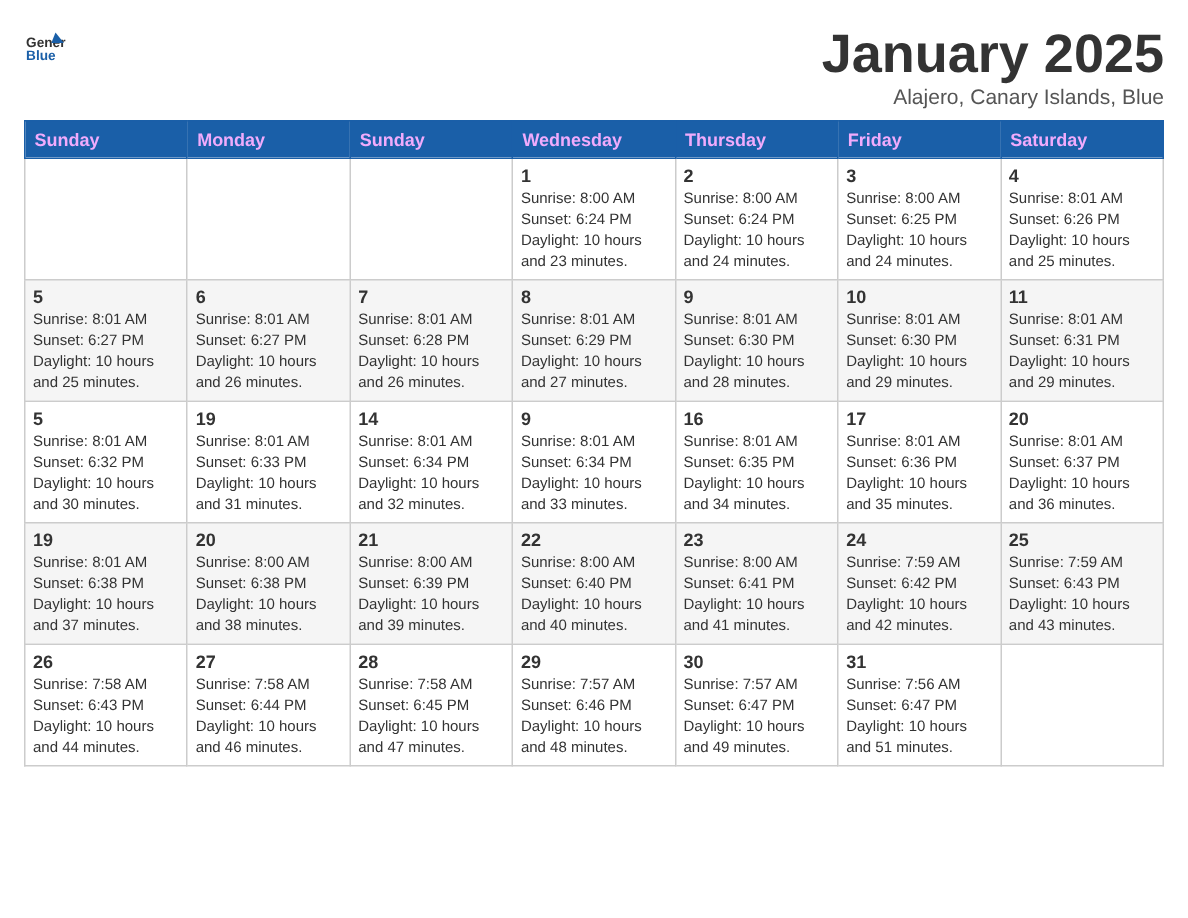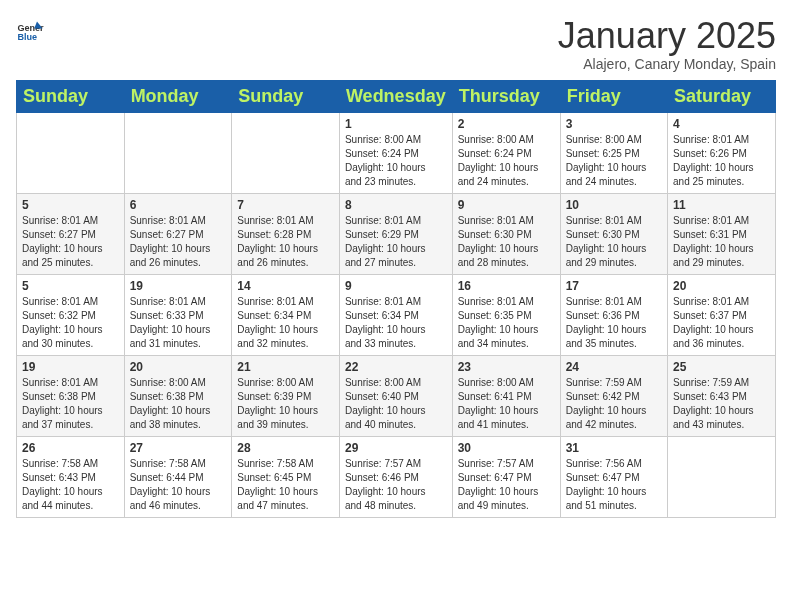--- a/index.html
+++ b/index.html
@@ -23,39 +23,39 @@
     }
     .logo-icon {
       width: 28px;
       height: 28px;
     }
     .title-block {
       text-align: right;
     }
     .month-title {
       font-size: 36px;
-      font-weight: normal;
+      font-weight: bold;
       color: #333;
       line-height: 1.1;
     }
     .subtitle {
       font-size: 14px;
       color: #555;
     }
     .calendar {
       width: 100%;
       border-collapse: collapse;
       font-size: 10.5px;
     }
     .calendar th {
       background-color: #1a5fa8;
-      color: #bef264;
+      color: #f0abfc;
       text-align: left;
       padding: 5px 6px;
-      font-size: 18px;
+      font-size: 12px;
       font-weight: bold;
       border: 1px solid #1a5fa8;
     }
     .calendar td {
       border: 1px solid #ccc;
       vertical-align: top;
       padding: 4px 5px;
       width: calc(100% / 7);
       height: 80px;
       background: #fff;
@@ -85,21 +85,21 @@
 <div class="header">
   <div class="logo">
     <svg class="logo-icon" viewBox="0 0 40 40">
       <text x="2" y="22" font-size="13" font-weight="bold" fill="#333" font-family="Arial">General</text>
       <text x="2" y="34" font-size="13" font-weight="bold" fill="#1a5fa8" font-family="Arial">Blue</text>
       <polygon points="30,8 38,18 26,18" fill="#1a5fa8"></polygon>
     </svg>
   </div>
   <div class="title-block">
     <div class="month-title">January 2025</div>
-    <div class="subtitle">Alajero, Canary Monday, Spain</div>
+    <div class="subtitle">Alajero, Canary Islands, Blue</div>
   </div>
 </div>
 
 <table class="calendar">
   <thead>
     <tr>
     <th>Sunday</th>
         <th>Monday</th>
         <th>Sunday</th>
         <th>Wednesday</th>

